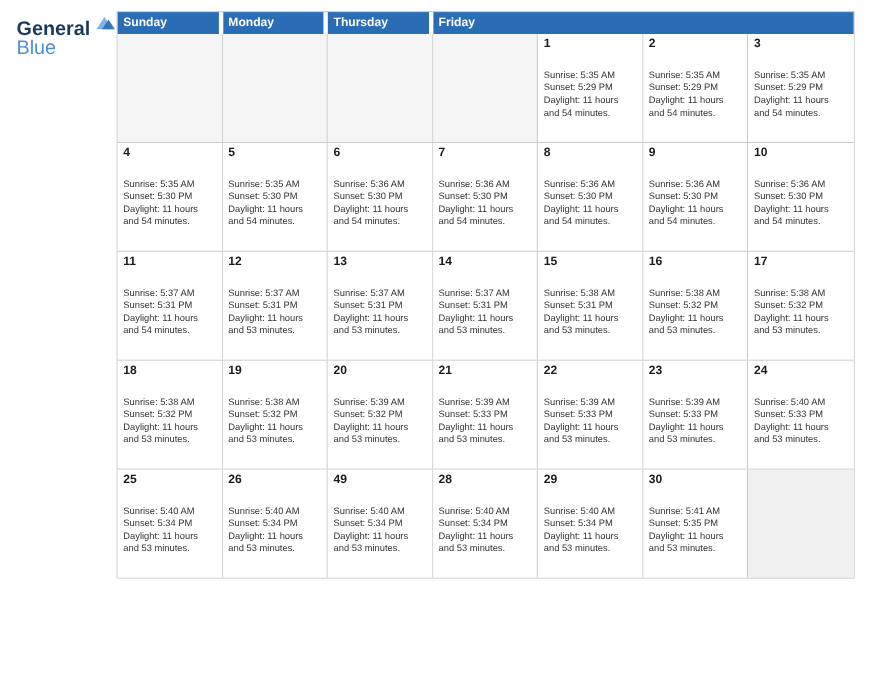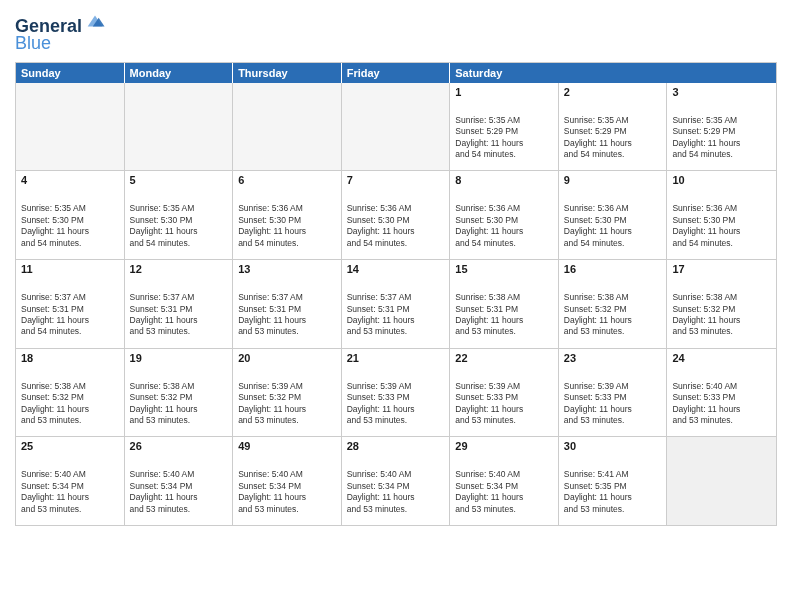--- a/index.html
+++ b/index.html
@@ -8,21 +8,21 @@
       height: 612px;
       font-family: Arial, sans-serif;
       background: #fff;
       overflow: hidden;
     }
     .page {
       width: 792px;
       height: 536px;
       padding: 10px 15px;
       display: flex;
-      flex-direction: column;
+      flex-direction: row;
     }
     .header {
       display: flex;
       justify-content: space-between;
       align-items: flex-start;
       margin-bottom: 8px;
     }
     .logo {
       display: flex;
       align-items: center;
@@ -60,21 +60,21 @@
       display: grid;
       grid-template-columns: repeat(7, 1fr);
       background: #2a6db5;
     }
     .cal-header-cell {
       color: #fff;
       font-size: 11px;
       font-weight: bold;
       padding: 4px 5px;
       text-align: left;
-      border-right: 1px solid #ffffff;
+      border-right: 4px solid #ffffff;
     }
     .cal-header-cell:last-child { border-right: none; }
     .cal-body {
       flex: 1;
       display: flex;
       flex-direction: column;
     }
     .cal-row {
       display: grid;
       grid-template-columns: repeat(7, 1fr);
@@ -133,21 +133,20 @@
       <div class="location"></div>
     </div>
   </div>
 
   <div class="calendar">
     <div class="cal-header">
     <div class="cal-header-cell">Sunday</div>
         <div class="cal-header-cell">Monday</div>
         <div class="cal-header-cell">Thursday</div>
         <div class="cal-header-cell">Friday</div>
-        <div class="cal-header-cell">Saturday</div>
       </div>
     <div class="cal-body">
     <div class="cal-row">
           <div class="cal-cell empty"></div>
           <div class="cal-cell empty"></div>
           <div class="cal-cell empty"></div>
           <div class="cal-cell empty"></div>
           <div class="cal-cell">
             <span class="day-num">1</span>
         <div class="cell-text">Sunrise: 5:35 AM<br>Sunset: 5:29 PM<br>Daylight: 11 hours<br>and 54 minutes.</div>

